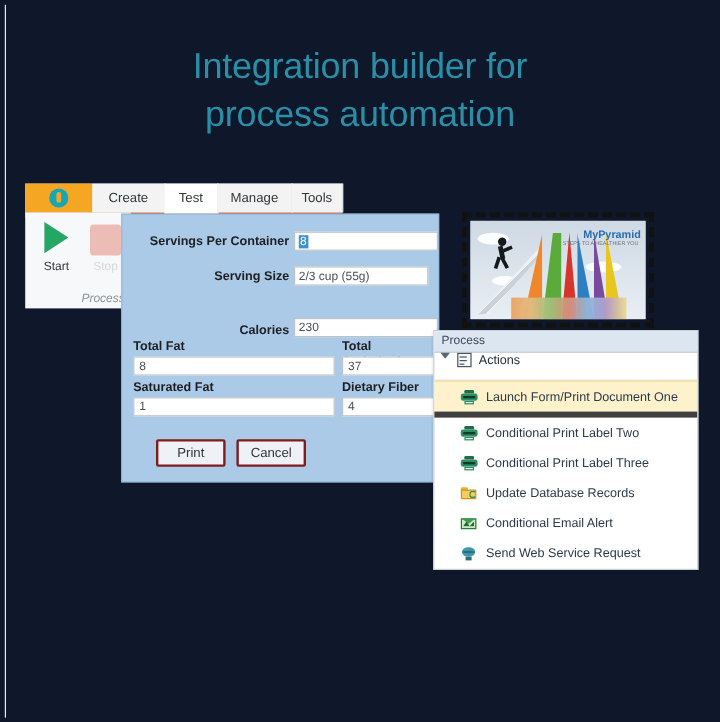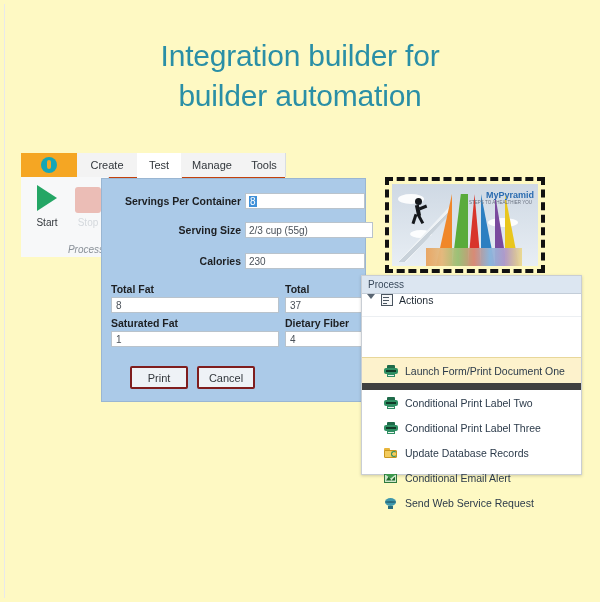--- a/index.html
+++ b/index.html
@@ -4,21 +4,21 @@
 <style>
   html,body{margin:0;padding:0;}
   body{
     width:600px;height:602px;overflow:hidden;
     background:#ffffff;
     font-family:"Liberation Sans", sans-serif;
     position:relative;
   }
 
   
-  #page{position:absolute;inset:0;background:#fef9c3;}
+  #page{position:absolute;inset:0;background:#0f172a;}
   #page-border-left{position:absolute;left:4px;top:4px;width:1px;height:594px;background:#e9e9e9;}
 
   
   #headline{
     position:absolute;left:0;top:36px;width:600px;
     text-align:center;color:#2a8fa6;
     font-size:30px;font-weight:400;line-height:1.32;
     letter-spacing:-0.2px;
   }
   #headline .ln{display:block;}
@@ -54,24 +54,24 @@
   .fld-row{position:absolute;display:flex;align-items:center;}
   .fld-label{font-size:10.5px;font-weight:bold;color:#1d1f22;text-align:right;}
   .fld-input{height:16px;background:#ffffff;border:1px solid #b9c3cc;font-size:10px;color:#4a5159;
              display:flex;align-items:center;padding-left:3px;box-sizing:border-box;}
   #row-spc{left:9px;top:14px;}
   #row-spc .fld-label{width:130px;}
   #row-spc .fld-input{width:120px;margin-left:4px;}
   .sel-char{background:#3f90d8;color:#ffffff;padding:0 1px;}
   #row-size{left:9px;top:43px;}
   #row-size .fld-label{width:130px;}
-  #row-size .fld-input{width:128px;margin-left:4px;}
-  #row-cal{left:9px;top:74px;}
+  #row-size .fld-input{width:112px;margin-left:4px;}
+  #row-cal{left:9px;top:74px;align-items:flex-end;}
   #row-cal .fld-label{width:130px;}
-  #row-cal .fld-input{width:120px;margin-left:4px;}
+  #row-cal .fld-input{width:120px;margin-left:4px;margin-top:12px;}
 
   .col-label{position:absolute;font-size:10.5px;font-weight:bold;color:#1d1f22;}
   .col-input{position:absolute;height:16px;background:#ffffff;border:1px solid #b9c3cc;font-size:10px;color:#4a5159;
              display:flex;align-items:center;padding-left:4px;box-sizing:border-box;}
   #lbl-tf{left:9px;top:104px;}
   #in-tf{left:9px;top:118px;width:168px;}
   #lbl-sf{left:9px;top:138px;}
   #in-sf{left:9px;top:152px;width:168px;}
   #lbl-tc{left:183px;top:104px;}
   #in-tc{left:183px;top:118px;width:105px;}
@@ -122,21 +122,21 @@
   #actions-row{height:22px;display:flex;align-items:flex-start;padding-left:5px;border-bottom:1px solid #eceff2;}
   #collapse-tri{width:0;height:0;border-left:4px solid transparent;border-right:4px solid transparent;border-top:5px solid #5a6673;margin-right:6px;}
   #actions-icon{width:12px;height:12px;margin-right:6px;position:relative;}
   #actions-icon .sheet{position:absolute;inset:0;border:1px solid #4a5560;background:#f6f7f8;}
   #actions-icon .l1{position:absolute;left:2px;top:3px;width:6px;height:1px;background:#4a5560;}
   #actions-icon .l2{position:absolute;left:2px;top:6px;width:6px;height:1px;background:#4a5560;}
   #actions-icon .l3{position:absolute;left:2px;top:9px;width:4px;height:1px;background:#4a5560;}
   #actions-label{font-size:10.5px;color:#1f2933;}
 
   .action-item{height:25px;display:flex;align-items:center;padding-left:22px;font-size:10.5px;color:#2b3a4a;}
-  .action-item.selected{background:#fdf2cc;border-top:1px solid #e8d79a;border-bottom:7px solid #404040;margin-top:40px;}
+  .action-item.selected{background:#fdf2cc;border-top:1px solid #e8d79a;border-bottom:5px solid #404040;}
   .act-icon{width:14px;height:12px;margin-right:7px;flex:0 0 14px;position:relative;}
 
   
   .ic-printer .top{position:absolute;left:3px;top:0;width:8px;height:3px;background:#1f6b4a;border-radius:1px 1px 0 0;}
   .ic-printer .body{position:absolute;left:0;top:3px;width:14px;height:6px;background:#2f8f63;border-radius:2px;}
   .ic-printer .slot{position:absolute;left:2px;top:5px;width:10px;height:2px;background:#103b28;}
   .ic-printer .out{position:absolute;left:3px;top:9px;width:8px;height:3px;background:#e9f3ee;border:1px solid #2f8f63;box-sizing:border-box;}
 
   
   .ic-folder .tab{position:absolute;left:0;top:1px;width:6px;height:3px;background:#e8b53c;border-radius:1px 1px 0 0;}
@@ -154,21 +154,21 @@
   .ic-mail .zig{position:absolute;left:2px;top:5px;width:9px;height:4px;background:#1f6b2c;clip-path:polygon(0 100%,30% 0,60% 100%,100% 0,100% 100%);}
 </style>
 </head>
 <body>
 
 <div id="page">
   <div id="page-border-left"></div>
 
   <div id="headline">
     <span class="ln">Integration builder for</span>
-    <span class="ln">builder automation</span>
+    <span class="ln">process automation</span>
   </div>
 
   <div id="app-window">
 
     <div id="ribbon">
       <div id="app-button">
         <div id="app-logo"></div>
       </div>
       <div class="rtab" id="rtab-create">Create</div>
       <div class="rtab active" id="rtab-test">Test</div>

